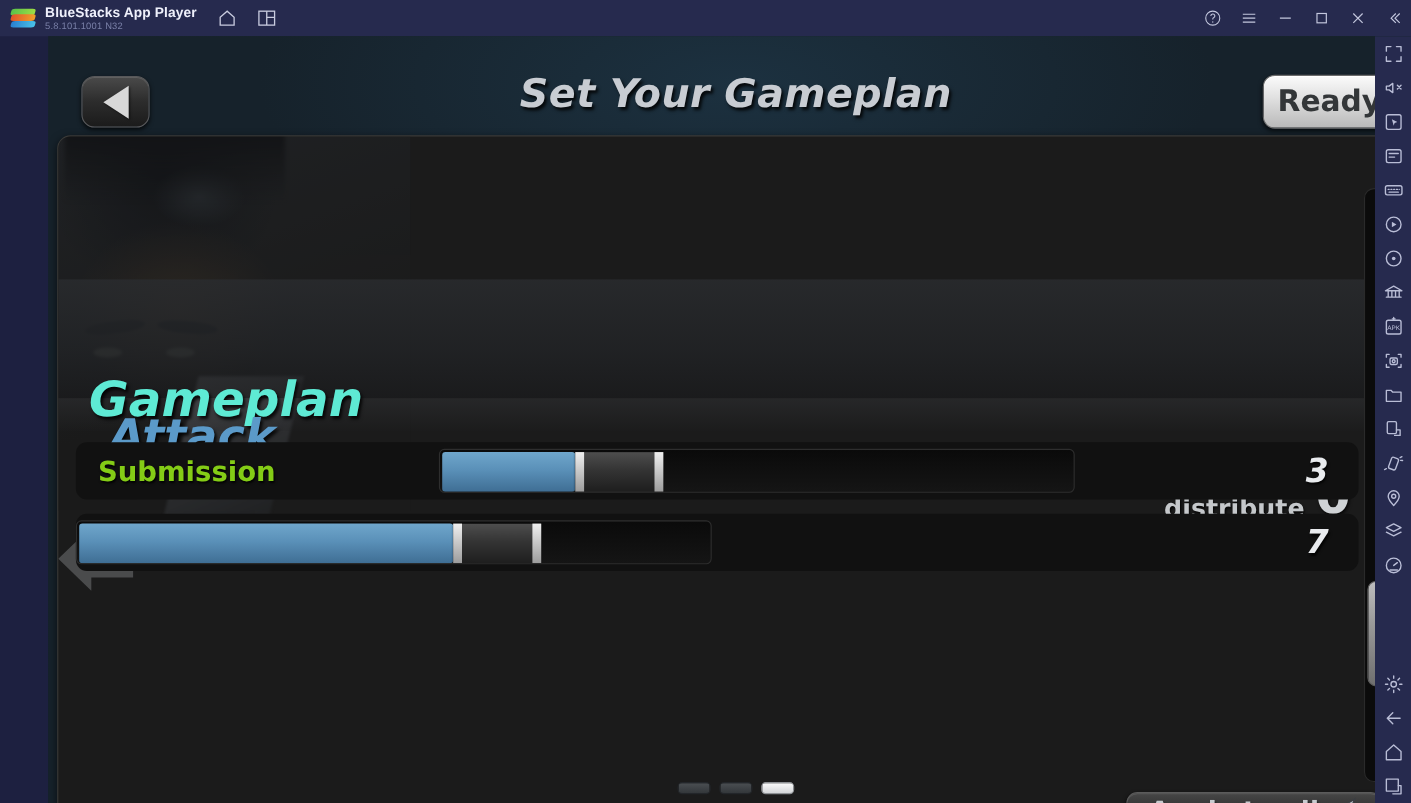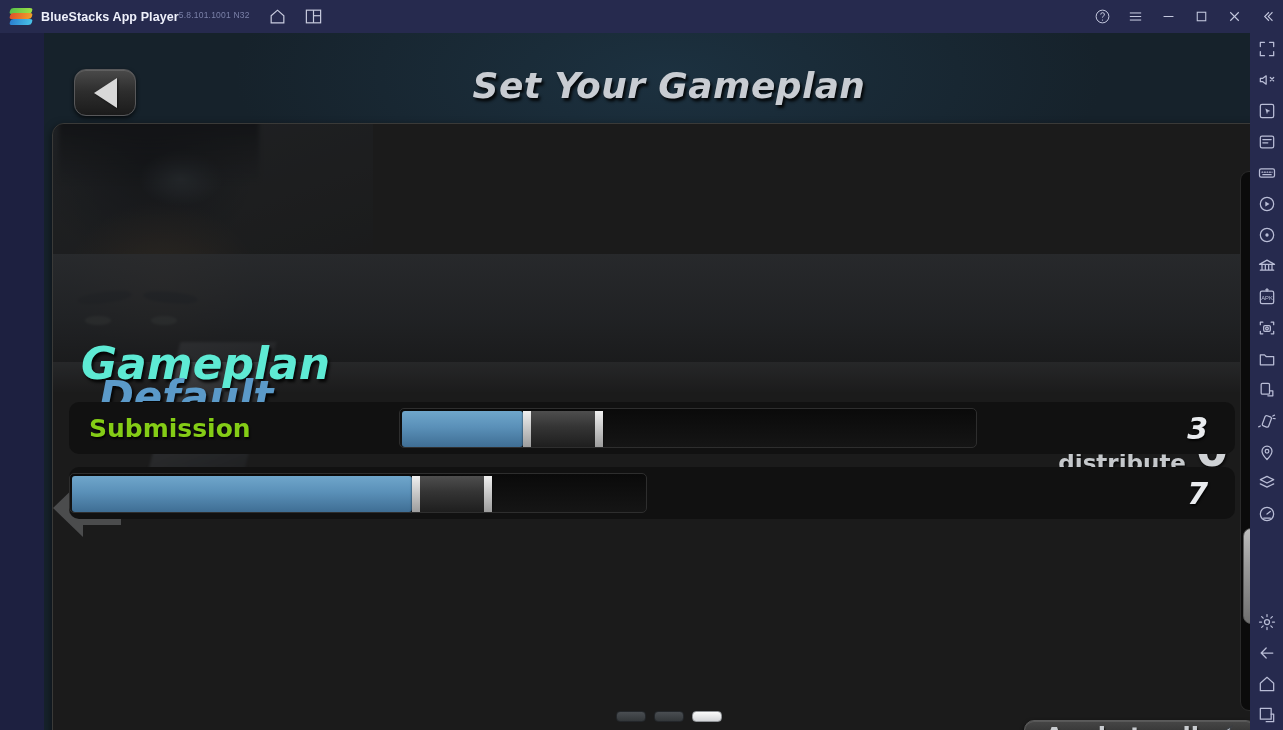--- a/index.html
+++ b/index.html
@@ -21,21 +21,21 @@
     width: 22px; height: 20px; margin-left: 10px; margin-right: 9px;
     position: relative; flex: 0 0 auto;
   }
   .bs-logo i {
     position: absolute; left: 0; width: 22px; height: 6px; border-radius: 3px/2px;
     display: block;
   }
   .bs-logo i:nth-child(1) { top: 1px;  background: linear-gradient(90deg,#58c14a,#9ede45); transform: skewX(-16deg);}
   .bs-logo i:nth-child(2) { top: 6.5px;background: linear-gradient(90deg,#e0522a,#f0a12a); transform: skewX(-16deg);}
   .bs-logo i:nth-child(3) { top: 12px; background: linear-gradient(90deg,#2a7fd0,#49c3e8); transform: skewX(-16deg);}
-  .bs-title-block { display: flex; flex-direction: row; justify-content: space-between; }
+  .bs-title-block { display: flex; flex-direction: column; justify-content: space-between; }
   .bs-name { color: #eef0fb; font-size: 12.5px; font-weight: bold; line-height: 14px; letter-spacing: .1px;}
   .bs-ver  { color: #7a80a8; font-size: 8.5px; line-height: 11px; letter-spacing: .2px;}
   .tb-icons { display: flex; align-items: center; margin-left: 18px; gap: 16px; }
   .tb-ico { width: 20px; height: 20px; color: #c9ccdf; display: flex; align-items: center; justify-content: center;}
   .tb-ico svg { display:block; }
   .tb-right { margin-left: auto; display: flex; align-items: center; height: 33px; }
   .tb-btn {
     width: 33px; height: 33px; display: flex; align-items: center; justify-content: center;
     color: #c4c8de;
   }
@@ -364,39 +364,40 @@
     </div>
   </div>
 
   <div class="game">
 
     <div class="g-header">
       <div class="back-btn">
         <div class="tri"></div>
       </div>
       <div class="g-title">Set Your Gameplan</div>
+      <div class="ready-btn">Ready</div>
     </div>
 
     <div class="panel">
 
       <div class="portrait">
         <div class="hair"></div>
         <div class="brow-l"></div>
         <div class="brow-r"></div>
         <div class="eye-l"></div>
         <div class="eye-r"></div>
         <div class="arm"></div>
       </div>
 
       <div class="gp-strip"></div>
       <div class="gp-strip2"></div>
 
       <div class="gp-text">
         <div class="gp-l1">Gameplan</div>
-        <div class="gp-l2">Default</div>
+        <div class="gp-l2">Attack</div>
         <div class="gp-l3">Ground Attack Focus</div>
       </div>
 
       <div class="page-arrow-left">
         <div class="shaft"></div>
           <div class="head"></div>
       </div>
 
       <div class="ltd">
         <div class="ltd-label">

